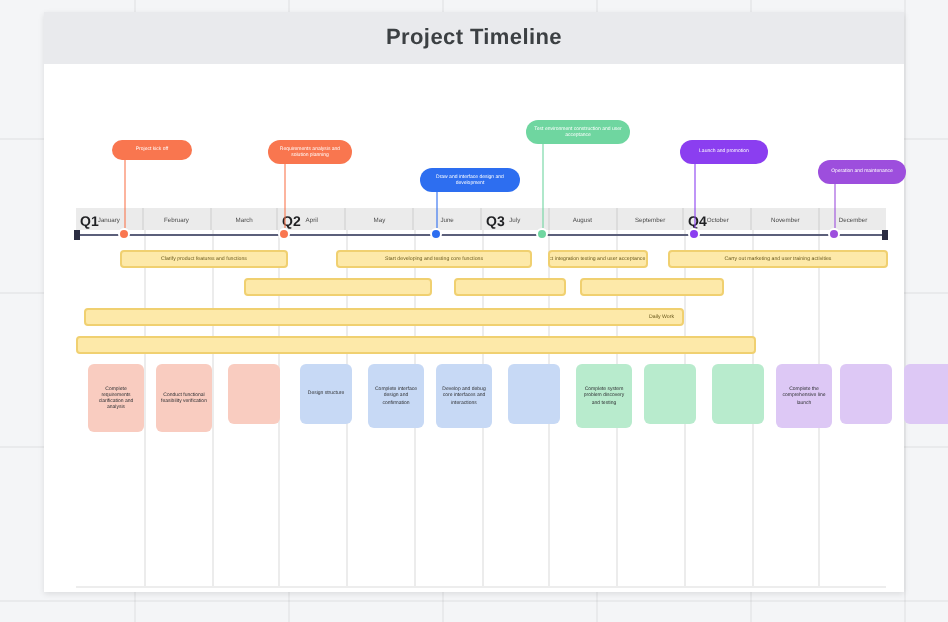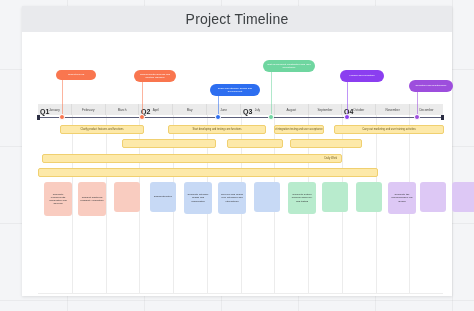--- a/index.html
+++ b/index.html
@@ -20,21 +20,21 @@
   }
   #board{
     position:absolute;left:22px;top:6px;width:430px;height:290px;
     background:#ffffff;
     box-shadow:0 1px 3px rgba(0,0,0,0.10);
   }
   #board-header{
     height:26px;background:#e9eaed;display:flex;align-items:center;
     justify-content:center;
   }
-  #board-title{font-size:14px;font-weight:normal;color:#3c4043;letter-spacing:.2px;}
+  #board-title{font-size:11px;font-weight:bold;color:#3c4043;letter-spacing:.2px;}
 
   #plot{position:absolute;left:0;top:26px;width:430px;height:264px;}
 
   
   .colline{position:absolute;top:72px;width:1px;height:190px;background:#ececec;}
   #grid-bottom{position:absolute;left:16px;top:261px;width:405px;height:1px;background:#ededed;}
 
   
   #month-band{
     position:absolute;left:16px;top:72px;width:405px;height:11px;

